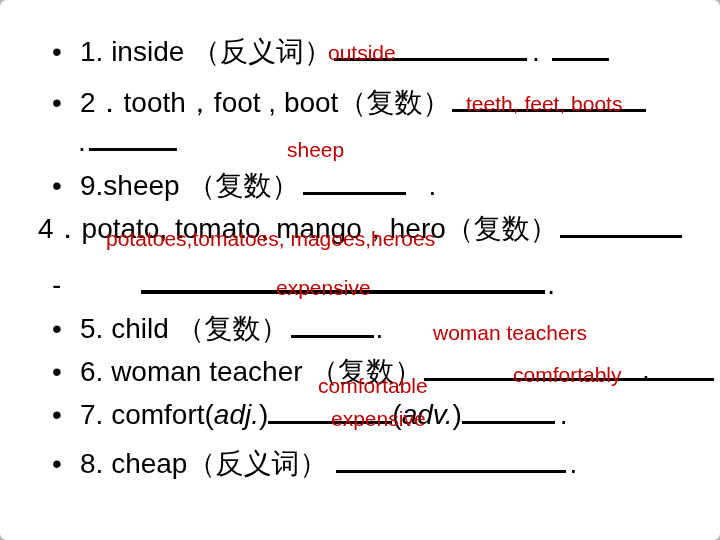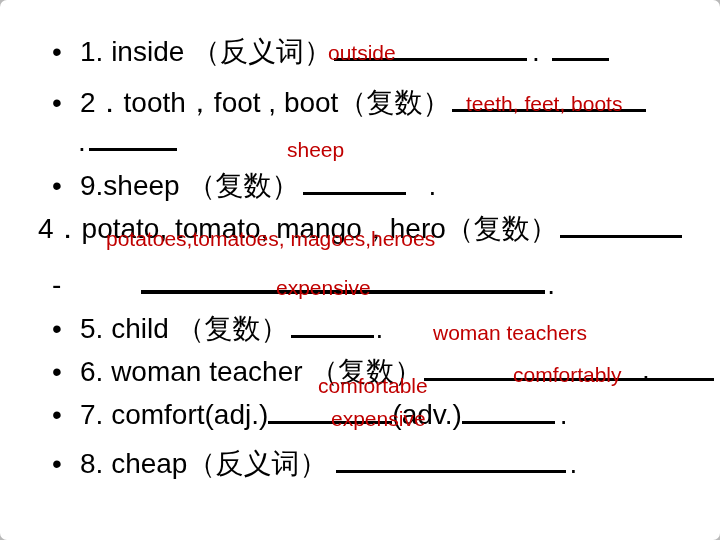--- a/index.html
+++ b/index.html
@@ -9,21 +9,21 @@
     background:#ffffff;border-radius:7px;overflow:hidden;
     font-family:"Liberation Sans","DejaVu Sans",sans-serif;
   }
   .row{
     position:absolute;font-size:28px;line-height:34px;color:#000000;
     white-space:nowrap;
   }
   .bullet{display:inline-block;width:28px;}
   .u{display:inline-block;height:21px;border-bottom:3px solid #000000;}
   .u.thick{border-bottom-width:4px;}
-  .it{margin-top:48px;}
+  .it{font-style:italic;margin-top:48px;}
   .ans{
     position:absolute;font-size:21px;line-height:24px;color:#c00000;
     white-space:nowrap;font-family:"Liberation Sans","DejaVu Sans",sans-serif;
   }
   .absdot{position:absolute;font-size:28px;line-height:34px;color:#000000;}
 </style>
 </head>
 <body>
 
 <div class="slide">

